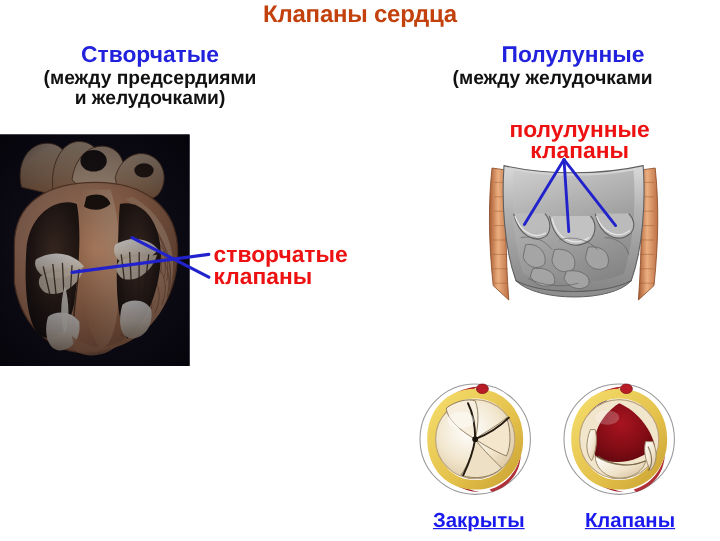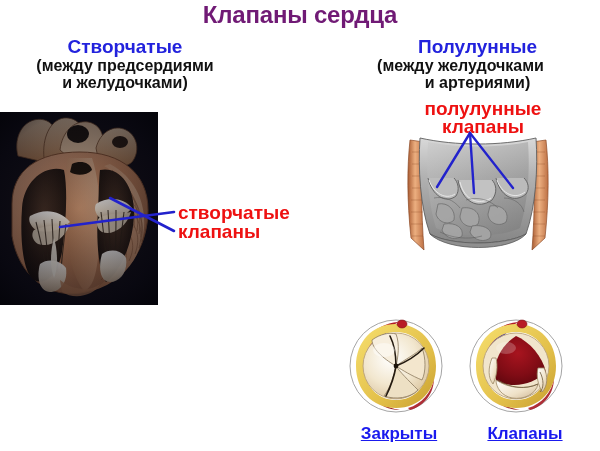--- a/index.html
+++ b/index.html
@@ -10,22 +10,22 @@
     position:relative;
     overflow:hidden;
     -webkit-font-smoothing:antialiased;
   }
   .stage{position:absolute;left:0;top:0;width:600px;height:451px;}
 
   
   .title{
     position:absolute;left:0;top:1px;width:600px;
     text-align:center;
-    font-size:24px;font-weight:bold;
-    color:#701a75;
+    font-size:20px;font-weight:bold;
+    color:#c2410c;
     letter-spacing:-0.2px;
     white-space:nowrap;
   }
   .col-head{
     position:absolute;text-align:center;
     font-size:19px;font-weight:bold;
     color:#2222dd;
     white-space:nowrap;
   }
   .col-sub{
@@ -79,21 +79,20 @@
 <div class="stage">
 
   <div class="title">Клапаны сердца</div>
 
   <div class="col-head" style="left:0;top:36px;width:250px;">Створчатые</div>
   <div class="col-sub" style="left:0;top:58px;width:250px;">(между  предсердиями</div>
   <div class="col-sub" style="left:0;top:75px;width:250px;text-align:center;">и желудочками)</div>
 
   <div class="col-head" style="left:355px;top:36px;width:245px;">Полулунные</div>
   <div class="col-sub" style="left:338px;top:58px;width:245px;">(между желудочками</div>
-  <div class="col-sub" style="left:355px;top:75px;width:245px;">и артериями)</div>
 
   <div class="lbl-red" style="left:413px;top:99px;width:140px;text-align:center;">полулунные</div>
   <div class="lbl-red" style="left:413px;top:117px;width:140px;text-align:center;">клапаны</div>
 
   <div class="lbl-red" style="left:178px;top:203px;">створчатые</div>
   <div class="lbl-red" style="left:178px;top:222px;">клапаны</div>
 
   <div class="plate">
     <svg class="heart-svg" width="158" height="193" viewBox="0 0 158 193">
       <defs>

